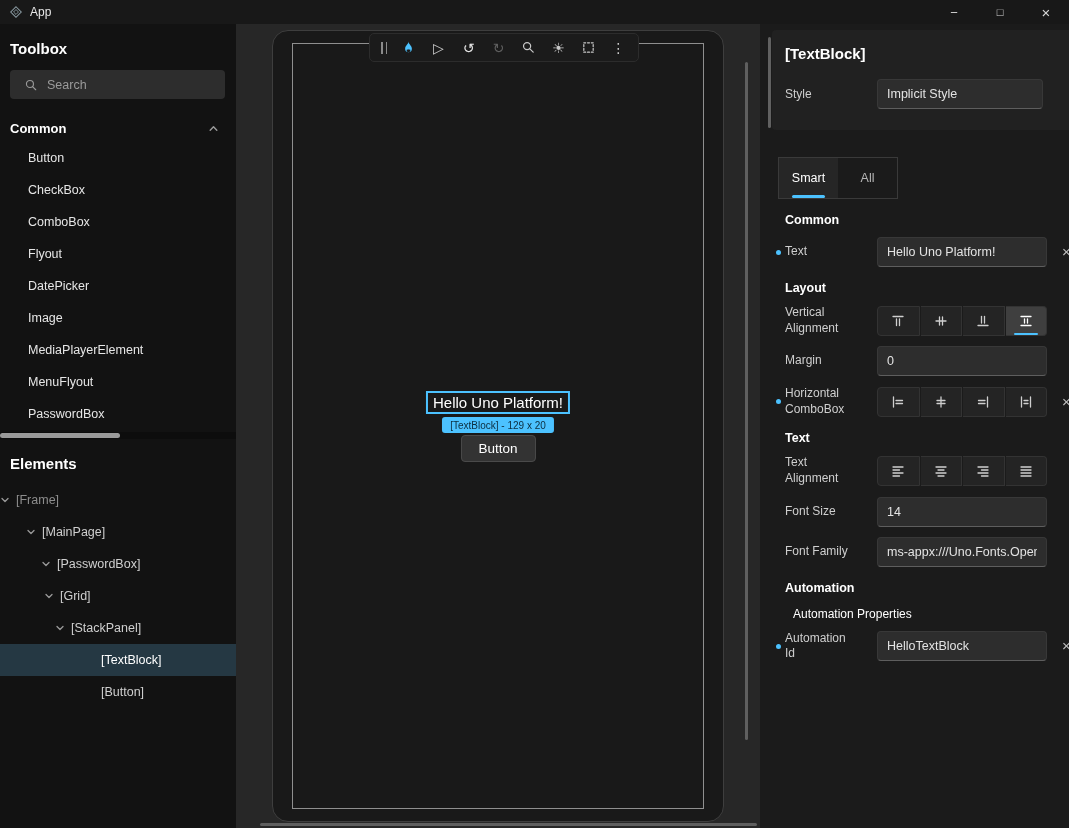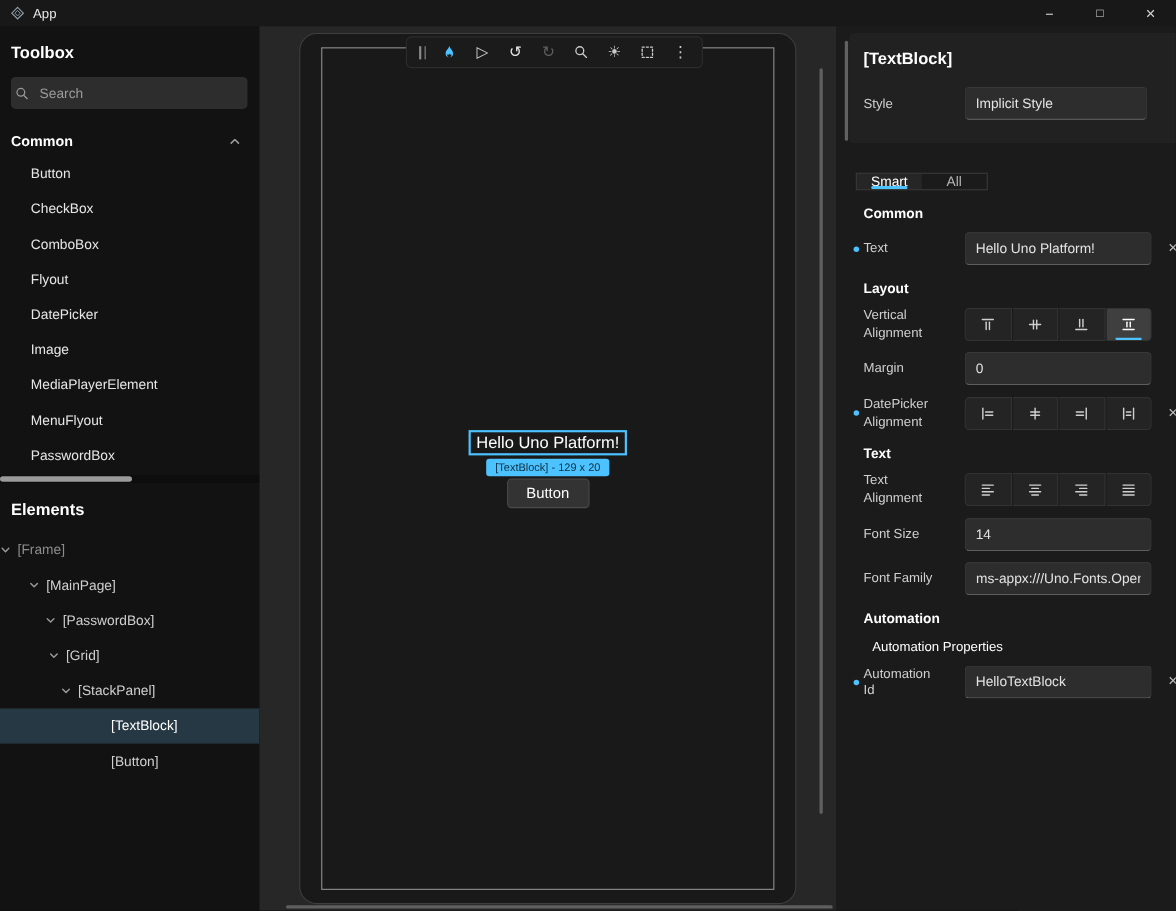--- a/index.html
+++ b/index.html
@@ -11,21 +11,21 @@
   .titlebar { position:absolute; left:0; top:0; right:0; height:24px; background:#181818; display:flex; align-items:center; padding-left:9px; gap:7px; }
   .titlebar .app-title { font-size:12px; color:#e8e8e8; }
   .win-controls { margin-left:auto; display:flex; height:24px; }
   .win-btn { width:46px; height:24px; display:flex; align-items:center; justify-content:center; color:#d8d8d8; font-size:13px; }
   .win-btn.max { font-size:11px; }
   .win-btn.close { font-size:15px; }
 
   
   .toolbox { position:absolute; left:0; top:24px; bottom:0; width:236px; background:#121212; overflow:hidden; }
   .panel-title { font-size:15px; font-weight:bold; color:#ffffff; margin:16px 0 0 10px; }
-  .searchbox { margin:13px 11px 0 10px; height:29px; background:#2d2d2d; border-radius:4px; display:flex; align-items:center; padding:0 3px; gap:9px; }
+  .searchbox { margin:13px 11px 0 10px; height:29px; background:#2d2d2d; border-radius:4px; display:flex; align-items:center; padding:0 14px; gap:9px; }
   .searchbox svg { flex:none; }
   .searchbox input { flex:1; background:transparent; border:none; outline:none; color:#dddddd; font-size:12.5px; font-family:inherit; }
   .searchbox input::placeholder { color:#9a9a9a; }
   .section-header { margin-top:15px; height:28px; display:flex; align-items:center; justify-content:space-between; padding:0 17px 0 10px; }
   .section-header .label { font-size:13px; font-weight:bold; color:#ffffff; }
   .tb-item { height:32px; display:flex; align-items:center; padding-left:28px; font-size:12.5px; color:#e6e6e6; }
   .hscrollbar { position:relative; height:7px; background:#0d0d0d; margin-top:2px; }
   .hscrollbar .thumb { position:absolute; left:0; top:1px; height:5px; width:120px; background:#9a9a9a; border-radius:3px; }
   .tree { margin-top:12px; }
   .tree-row { height:32px; display:flex; align-items:center; font-size:12.5px; color:#cfcfcf; }
@@ -57,21 +57,21 @@
   .vscroll { position:absolute; right:12px; top:38px; width:3px; height:678px; background:#5f5f5f; border-radius:2px; }
   .hscroll2 { position:absolute; left:24px; bottom:2px; width:497px; height:3px; background:#5f5f5f; border-radius:2px; }
 
   
   .inspector { position:absolute; right:0; top:24px; bottom:0; width:309px; background:#1b1b1b; overflow:hidden; }
   .panel-scrollbar { position:absolute; left:8px; top:13px; width:3px; height:91px; background:#616161; border-radius:2px; }
   .insp-card { margin:6px 0 0 12px; height:100px; background:#212121; border-radius:4px 0 0 4px; padding:15px 0 0 13px; }
   .insp-card h2 { font-size:15px; font-weight:bold; color:#ffffff; }
   .style-row { margin-top:17px; display:flex; align-items:center; }
   .style-row .lbl { width:92px; font-size:12px; color:#cfcfcf; }
-  .tabs { margin:27px 0 0 18px; width:120px; height:16px; border:1px solid #3a3a3a; border-radius:0; display:flex; overflow:hidden; }
+  .tabs { margin:27px 0 0 18px; width:120px; height:42px; border:1px solid #3a3a3a; border-radius:0; display:flex; overflow:hidden; }
   .tab { flex:1; display:flex; align-items:center; justify-content:center; font-size:12.5px; color:#b5b5b5; position:relative; }
   .tab.active { color:#ffffff; background:#262626; }
   .tab-indicator { position:absolute; bottom:0; left:13px; right:13px; height:3px; background:#4cc2ff; border-radius:2px; }
 
   .insp-content { padding-left:25px; margin-top:4px; }
   .sec-header { font-size:12.5px; font-weight:bold; color:#ffffff; margin:14px 0 10px 0; }
   .sub-header { font-size:12px; font-weight:normal; color:#ffffff; margin:12px 0 10px 8px; }
   .prop-row { display:flex; align-items:center; margin-bottom:10px; min-height:30px; position:relative; width:284px; }
   .prop-label { width:92px; padding-right:20px; font-size:12px; color:#cfcfcf; line-height:1.3; }
   .field { width:170px; height:30px; background:#2d2d2d; border:1px solid #383838; border-bottom-color:#5e5e5e; border-radius:4px; color:#e3e3e3; font-size:12.5px; padding:0 9px; font-family:inherit; outline:none; }
@@ -294,21 +294,21 @@
         </div>
       </div>
 
       <div class="prop-row">
         <span class="prop-label">Margin</span>
         <input class="field" value="0" style="">
       </div>
 
       <div class="prop-row">
         <span class="mod-dot"></span>
-        <span class="prop-label">DatePicker Alignment</span>
+        <span class="prop-label">Horizontal ComboBox</span>
         <div class="icon-group">
           <div class="align-btn">
             <svg width="16" height="16" viewBox="0 0 16 16">
                 <line x1="3.5" y1="3" x2="3.5" y2="13"></line>
                 <line x1="6" y1="6.5" x2="12.5" y2="6.5"></line>
                 <line x1="6" y1="9.5" x2="12.5" y2="9.5"></line>
               </svg>
           </div>
           <div class="align-btn">
             <svg width="16" height="16" viewBox="0 0 16 16">

